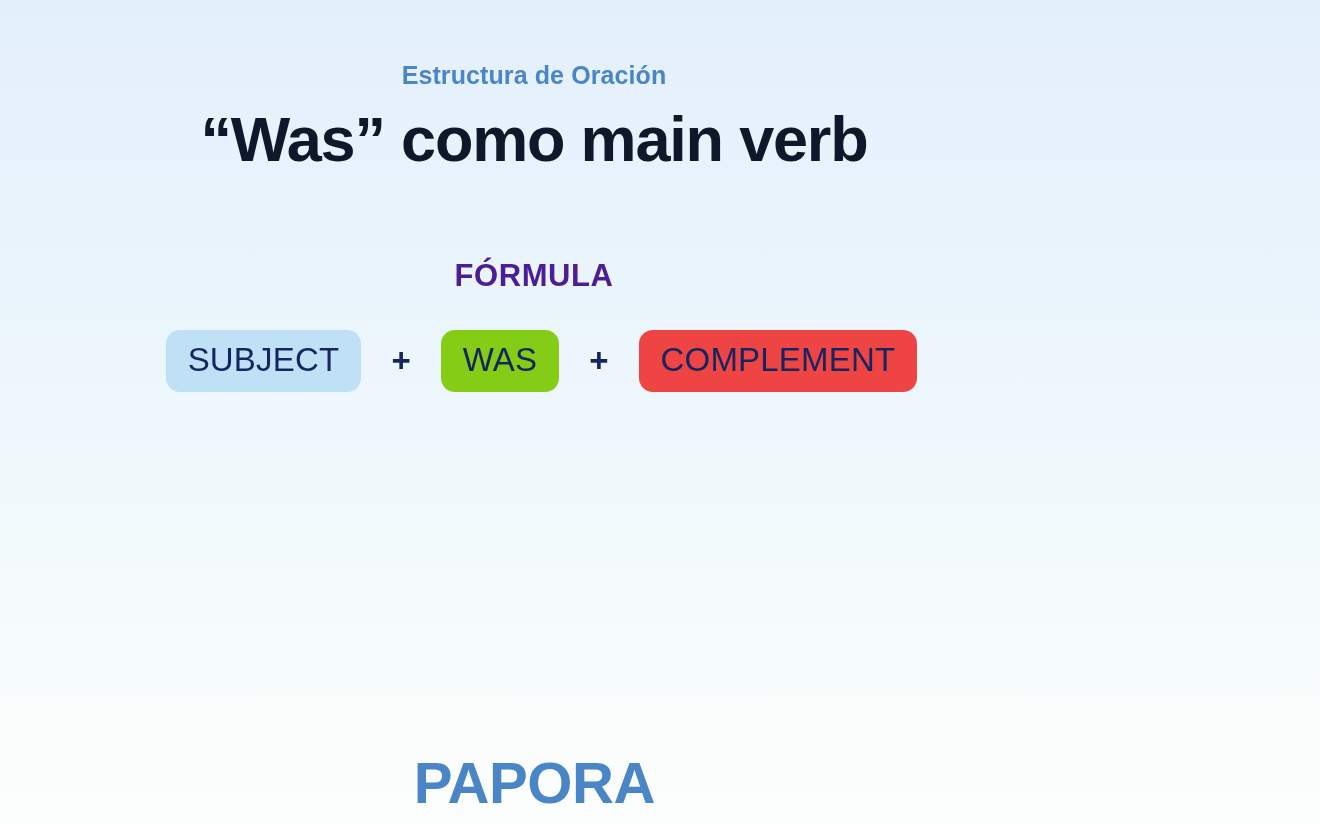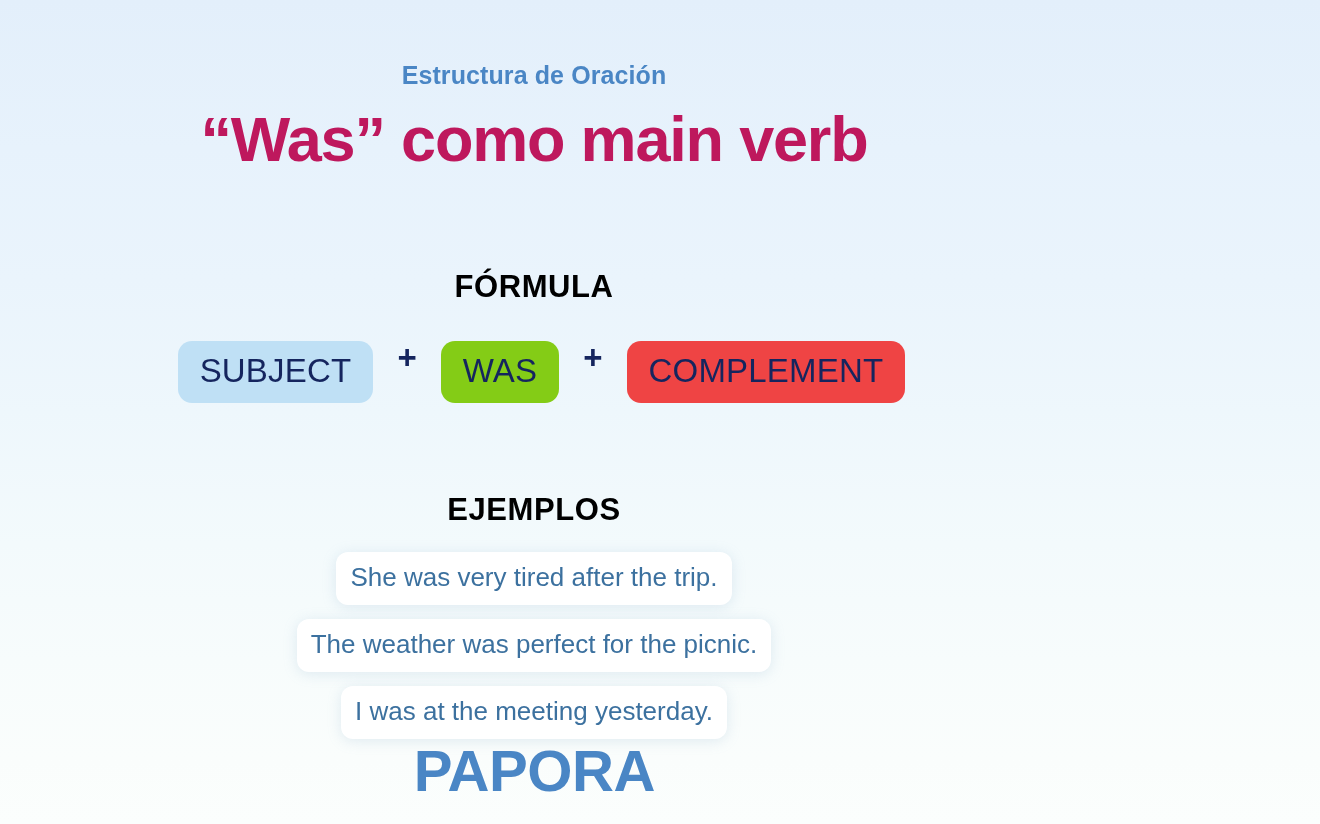--- a/index.html
+++ b/index.html
@@ -44,50 +44,49 @@
     font-weight: bold;
     letter-spacing: 0.1px;
     color: #4a86c5;
     line-height: 1.1;
   }
 
   .title {
     margin-top: 14px;
     font-size: 63px;
     font-weight: bold;
-    color: #be185d;
+    color: #0f172a;
     letter-spacing: -1.2px;
     line-height: 1.12;
   }
 
   
   .section-heading {
     font-size: 31px;
     font-weight: bold;
-    color: #000000;
+    color: #4c1d95;
     letter-spacing: 0.6px;
     text-align: right;
-    margin-top: 11px;
   }
 
   .formula-section {
     margin-top: 84px;
     width: 100%;
     display: flex;
     flex-direction: column;
     align-items: center;
   }
 
   
   .formula-row {
     margin-top: 36px;
     display: flex;
-    align-items: flex-start;
+    align-items: center;
     justify-content: center;
-    gap: 2px;
+    gap: 8px;
     padding-left: 15px;
   }
 
   .chip {
     font-size: 33px;
     color: #15255e;
     border-radius: 14px;
     padding: 12px 22px 14px 22px;
     line-height: 1.08;
     letter-spacing: 0.2px;
@@ -133,21 +132,21 @@
     box-shadow: 0 2px 14px rgba(130, 168, 202, 0.22);
     white-space: nowrap;
     text-align: center;
   }
 
   
   .footer {
     position: absolute;
     left: 0;
     right: 0;
-    bottom: 24px;
+    bottom: 12px;
     display: flex;
     justify-content: center;
     align-items: flex-start;
   }
 
   .logo {
     font-size: 57px;
     font-weight: bold;
     color: #4a86c5;
     letter-spacing: -0.5px;
@@ -175,27 +174,18 @@
       <span class="plus">+</span>
 
       <span class="chip chip-was">WAS</span>
 
       <span class="plus">+</span>
 
       <span class="chip chip-comp">COMPLEMENT</span>
     </div>
   </div>
 
-  <div class="examples-section">
-    <div class="section-heading">EJEMPLOS</div>
-
-    <div class="examples-list">
-      <div class="example-pill">She was very tired after the trip.</div>
-      <div class="example-pill">The weather was perfect for the picnic.</div>
-      <div class="example-pill">I was at the meeting yesterday.</div>
-    </div>
-  </div>
 
   <div class="footer">
     <div class="logo">PAPORA</div>
   </div>
 
 </div>
 
 </body></html>

